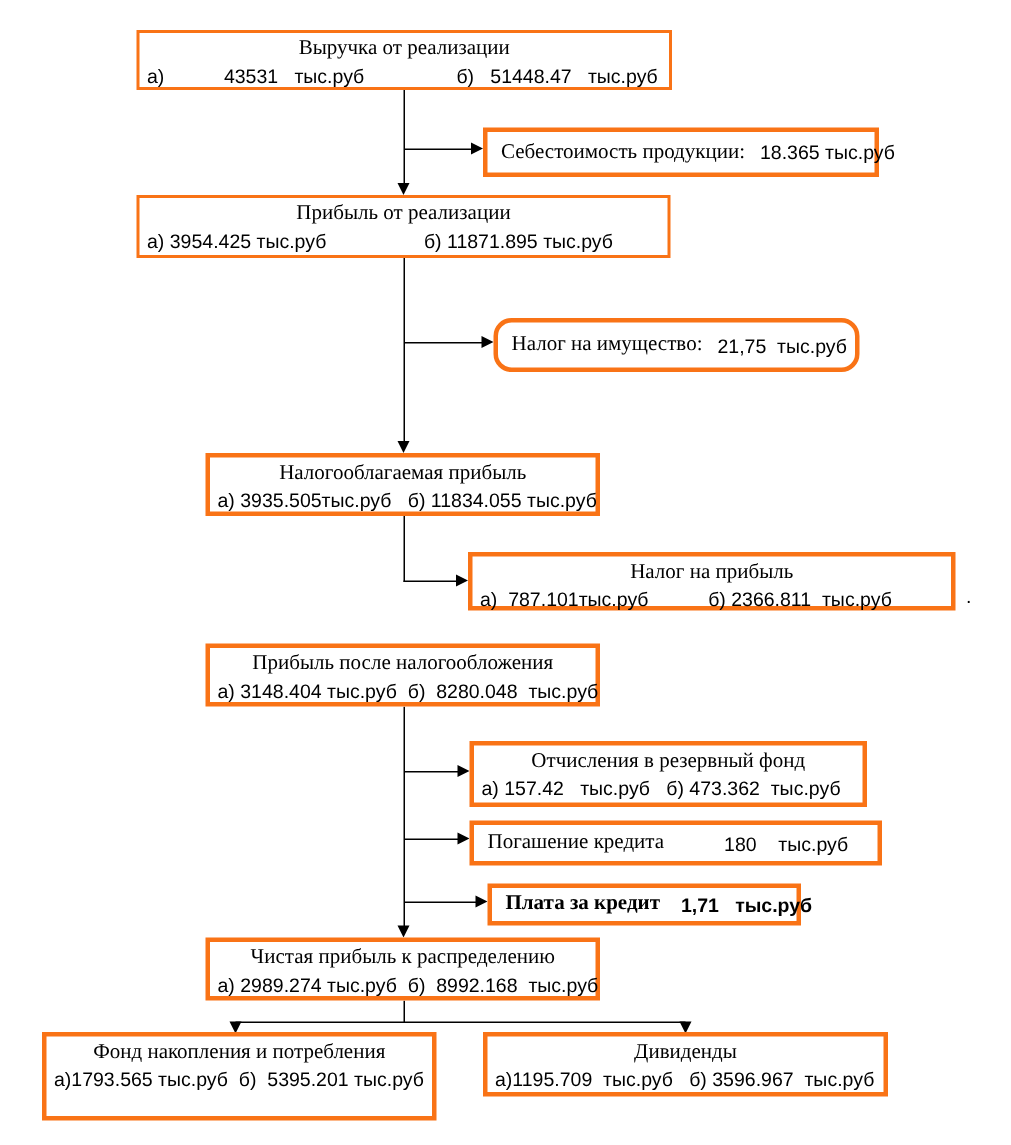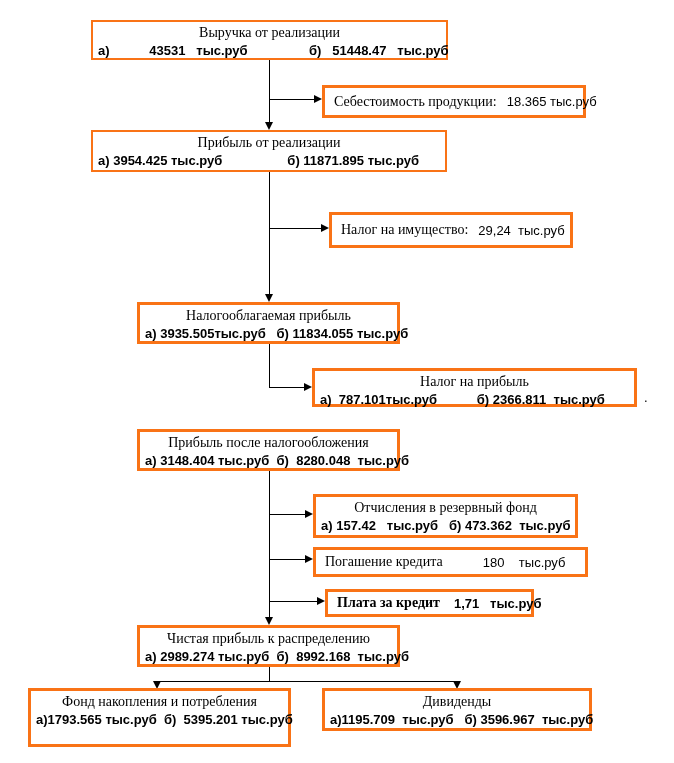--- a/index.html
+++ b/index.html
@@ -24,21 +24,20 @@
     text-align:center;
     line-height:18px;
     padding-top:2px;
     white-space:pre;
   }
   .values{
     font-size:13px;
     line-height:18px;
     padding-left:5px;
     white-space:pre;
-    font-weight:bold;
   }
   .oneline{
     display:flex;
     align-items:center;
   }
   .oneline .label{
     font-family:"Liberation Serif", serif;
     font-size:14px;
     white-space:pre;
     padding-left:9px;
@@ -110,23 +109,23 @@
   <div class="box oneline" style="left:322px;top:85px;width:264px;height:33px;">
     <span class="label">Себестоимость продукции:</span>
     <span class="val">18.365 тыс.руб</span>
   </div>
 
   <div class="box heavy" style="left:91px;top:130px;width:356px;height:42px;">
     <div class="title">Прибыль от реализации</div>
     <div class="values">а) 3954.425 тыс.руб                  б) 11871.895 тыс.руб</div>
   </div>
 
-  <div class="box oneline" style="left:329px;top:212px;width:244px;height:36px;">
+  <div class="box oneline" style="left:329px;top:212px;width:244px;height:36px;border-radius:12px;">
     <span class="label">Налог на имущество:</span>
-    <span class="val">29,24  тыс.руб</span>
+    <span class="val">21,75  тыс.руб</span>
   </div>
 
   <div class="box" style="left:137px;top:302px;width:263px;height:42px;">
     <div class="title">Налогооблагаемая прибыль</div>
     <div class="values">а) 3935.505тыс.руб   б) 11834.055 тыс.руб</div>
   </div>
 
   <div class="box" style="left:312px;top:368px;width:325px;height:39px;">
     <div class="title">Налог на прибыль</div>
     <div class="values">а)  787.101тыс.руб           б) 2366.811  тыс.руб</div>

